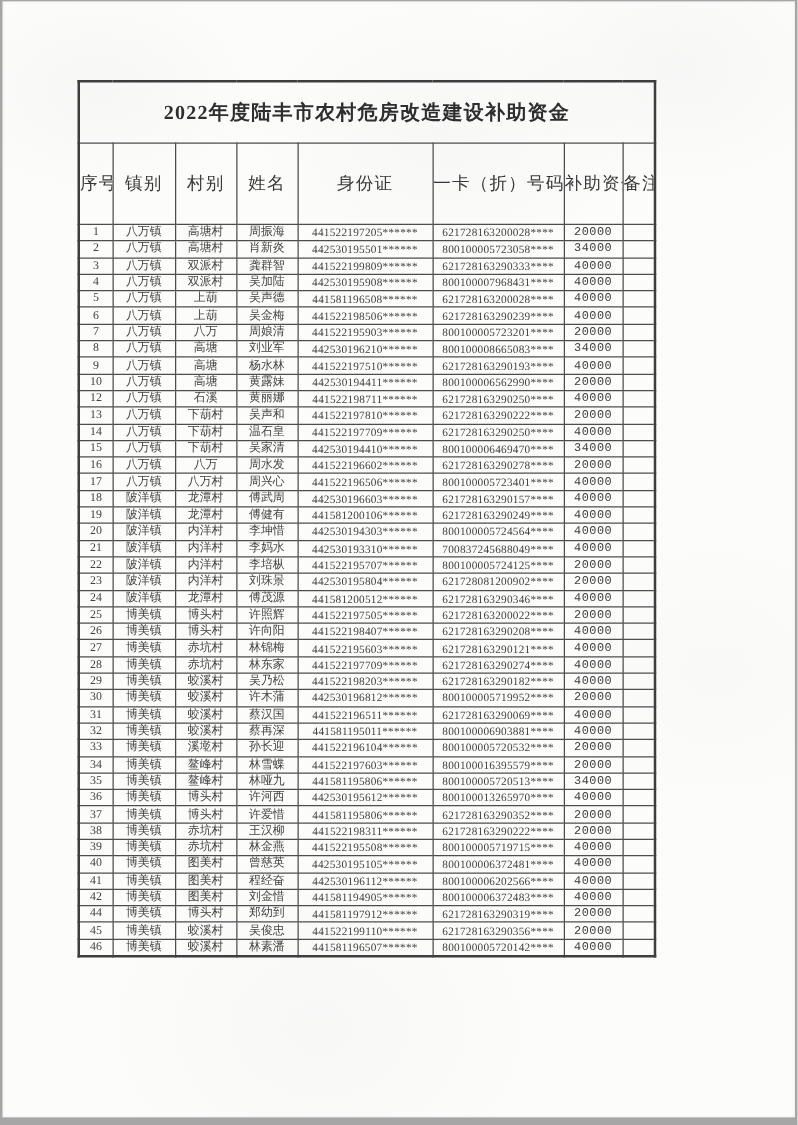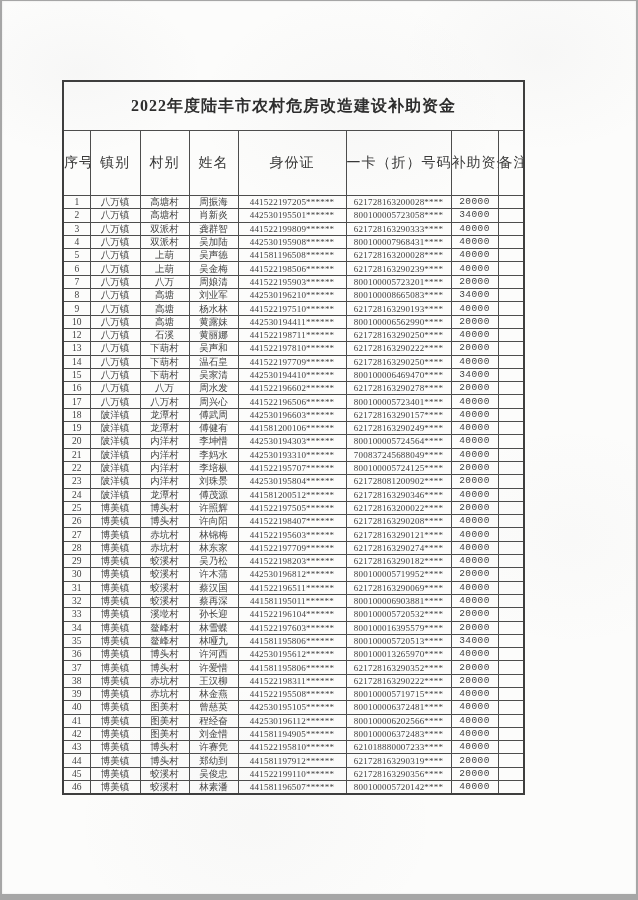--- a/index.html
+++ b/index.html
@@ -15,21 +15,21 @@
     background:#fcfcfb;
     background-image:
       radial-gradient(ellipse 180px 120px at 12% 8%, rgba(120,120,130,0.04), transparent 70%),
       radial-gradient(ellipse 220px 160px at 55% 12%, rgba(120,120,130,0.035), transparent 70%),
       radial-gradient(ellipse 200px 140px at 85% 6%, rgba(120,120,130,0.04), transparent 70%),
       radial-gradient(ellipse 260px 200px at 40% 92%, rgba(120,120,130,0.03), transparent 70%),
       radial-gradient(ellipse 200px 160px at 90% 60%, rgba(120,120,130,0.025), transparent 70%);
     box-shadow:inset 0 0 2px rgba(0,0,0,0.12);
   }
   table.subsidy{
-    position:absolute;left:60px;top:79px;
+    position:absolute;left:60px;top:63px;
     border-collapse:collapse;
     table-layout:fixed;
     width:461px;
     border:2px solid #3e3e3e;
     color:#3c3c3c;
   }
   table.subsidy td, table.subsidy th{
     border:1px solid #4d4d4d;
     text-align:center;
     vertical-align:middle;
@@ -499,30 +499,20 @@
     <td class="seq">42</td>
     <td>博美镇</td>
     <td>图美村</td>
     <td>刘金惜</td>
     <td class="num">441581194905******</td>
     <td class="num">800100006372483****</td>
     <td class="amt">40000</td>
     <td></td>
   </tr>
         <tr>
-    <td class="seq">43</td>
-    <td>博美镇</td>
-    <td>博头村</td>
-    <td>许赛凭</td>
-    <td class="num">441522195810******</td>
-    <td class="num">621018880007233****</td>
-    <td class="amt">40000</td>
-    <td></td>
-  </tr>
-        <tr>
     <td class="seq">44</td>
     <td>博美镇</td>
     <td>博头村</td>
     <td>郑幼到</td>
     <td class="num">441581197912******</td>
     <td class="num">621728163290319****</td>
     <td class="amt">20000</td>
     <td></td>
   </tr>
         <tr>

